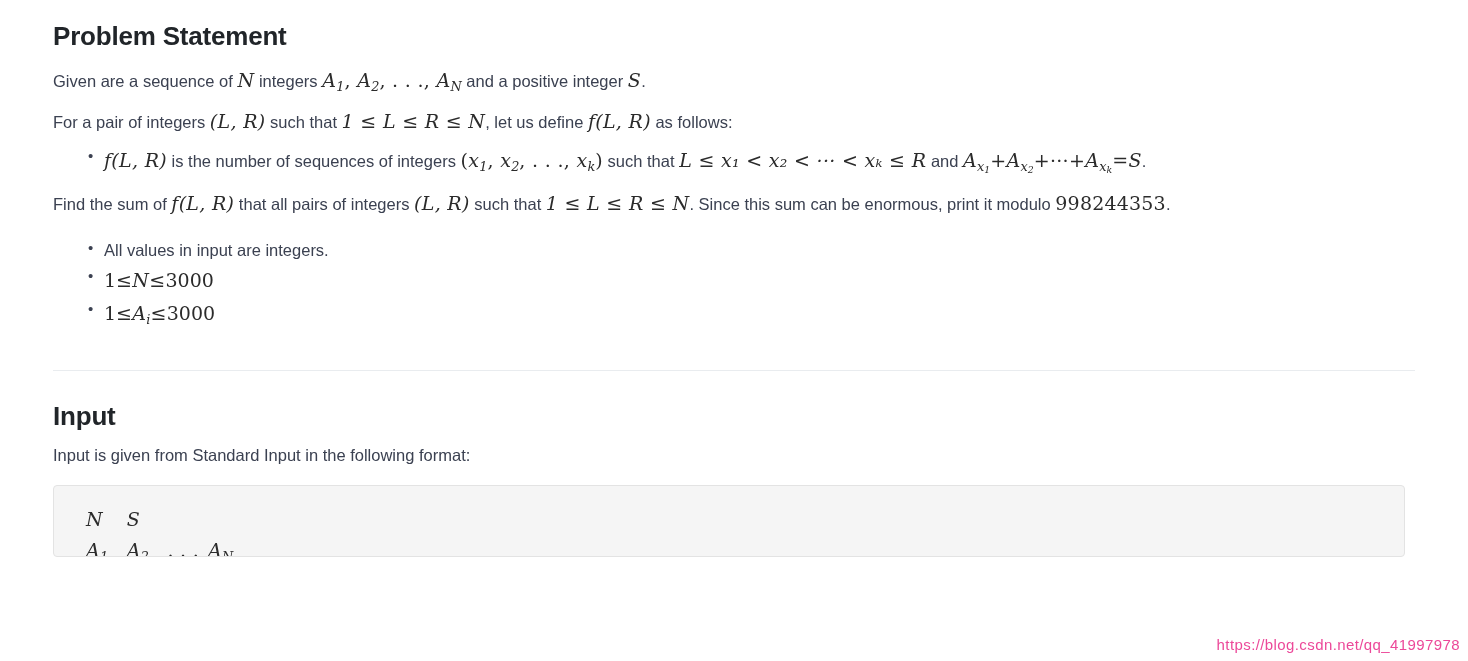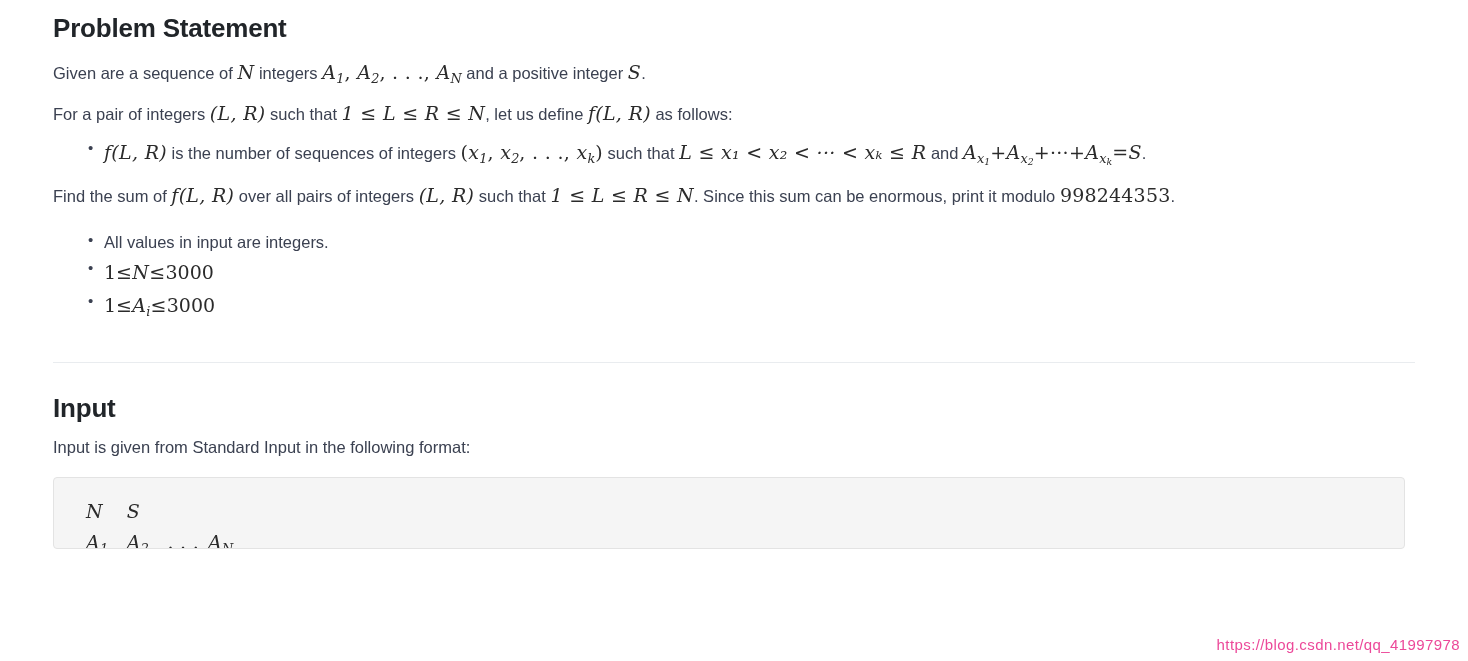--- a/index.html
+++ b/index.html
@@ -23,21 +23,21 @@
   }
   h2.section-title {
     font-family: "Liberation Sans", sans-serif;
     font-weight: bold;
     font-size: 26px;
     line-height: 1.2;
     color: #212529;
     margin: 0;
     letter-spacing: -0.2px;
   }
-  #problem-statement-title { padding-top: 13px; }
+  #problem-statement-title { padding-top: 21px; }
   #constraints-title { margin-top: 31px; }
   #input-title { margin-top: 30px; }
 
   p.para {
     font-size: 16.5px;
     line-height: 1.48;
     margin: 12px 0 0 0;
     color: #3b4151;
     white-space: nowrap;
   }
@@ -148,21 +148,21 @@
   <h2 class="section-title" id="problem-statement-title">Problem Statement</h2>
 
   <p class="para" id="para-given"><span>Given are a sequence of </span><span class="m">N</span><span> integers </span><span class="m"><span>A</span><span class="sub">1</span></span><span class="m up">, </span><span class="m"><span>A</span><span class="sub">2</span></span><span class="m up">, </span><span class="m up">. . .</span><span class="m up">, </span><span class="m"><span>A</span><span class="sub">N</span></span><span> and a positive integer </span><span class="m">S</span><span>.</span></p>
 
   <p class="para" id="para-pair"><span>For a pair of integers </span><span class="m">(L, R)</span><span> such that </span><span class="m">1 ≤ L ≤ R ≤ N</span><span>, let us define </span><span class="m">f(L, R)</span><span> as follows:</span></p>
 
   <ul class="bullets" id="problem-bullets">
     <li><span class="m">f(L, R)</span><span> is the number of sequences of integers </span><span class="m up">(</span><span class="m"><span>x</span><span class="sub">1</span></span><span class="m up">, </span><span class="m"><span>x</span><span class="sub">2</span></span><span class="m up">, </span><span class="m up">. . .</span><span class="m up">, </span><span class="m"><span>x</span><span class="sub">k</span></span><span class="m up">)</span><span> such that </span><span class="m">L ≤ x₁ &lt; x₂ &lt; ··· &lt; xₖ ≤ R</span><span> and </span><span class="m"><span>A</span><span class="sub"><span>x</span><span class="sub2">1</span></span></span><span class="m op">+</span><span class="m"><span>A</span><span class="sub"><span>x</span><span class="sub2">2</span></span></span><span class="m op">+</span><span class="m up">···</span><span class="m op">+</span><span class="m"><span>A</span><span class="sub"><span>x</span><span class="sub2">k</span></span></span><span class="m op">=</span><span class="m">S</span><span>.</span></li>
   </ul>
 
-  <p class="para" id="para-find"><span>Find the sum of </span><span class="m">f(L, R)</span><span> over all pairs of integers </span><span class="m">(L, R)</span><span> such that </span><span class="m">1 ≤ L ≤ R ≤ N</span><span>. Since this sum can be enormous, print it modulo </span><span class="big-num">998244353</span><span>.</span></p>
+  <p class="para" id="para-find"><span>Find the sum of </span><span class="m">f(L, R)</span><span> that all pairs of integers </span><span class="m">(L, R)</span><span> such that </span><span class="m">1 ≤ L ≤ R ≤ N</span><span>. Since this sum can be enormous, print it modulo </span><span class="big-num">998244353</span><span>.</span></p>
 
 
   <ul class="bullets" id="constraints-list">
     <li><span>All values in input are integers.</span></li>
     <li><span class="num">1</span><span class="m op">≤</span><span class="m">N</span><span class="m op">≤</span><span class="num">3000</span></li>
     <li><span class="num">1</span><span class="m op">≤</span><span class="m"><span>A</span><span class="sub">i</span></span><span class="m op">≤</span><span class="num">3000</span></li>
   </ul>
 
   <hr class="divider">
 

